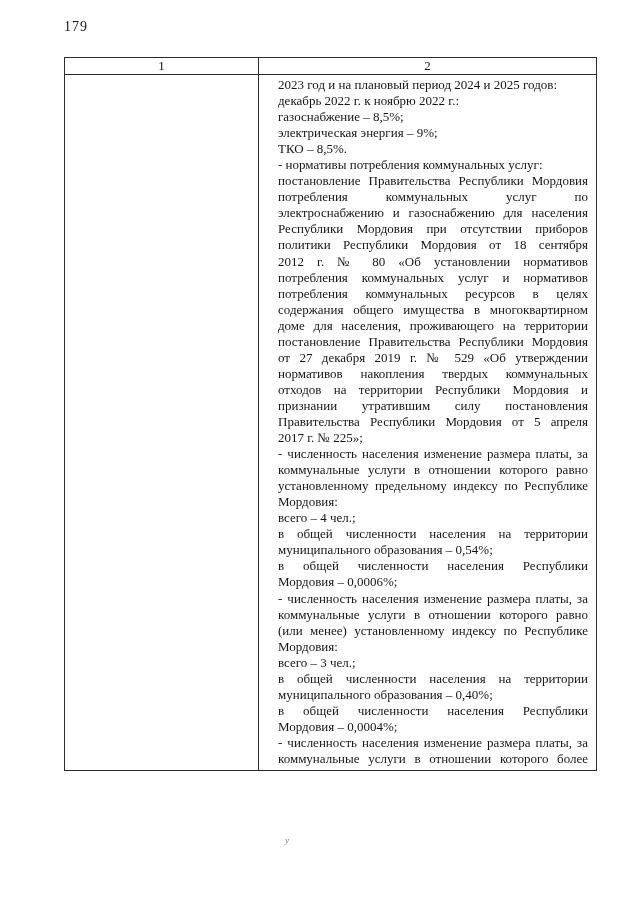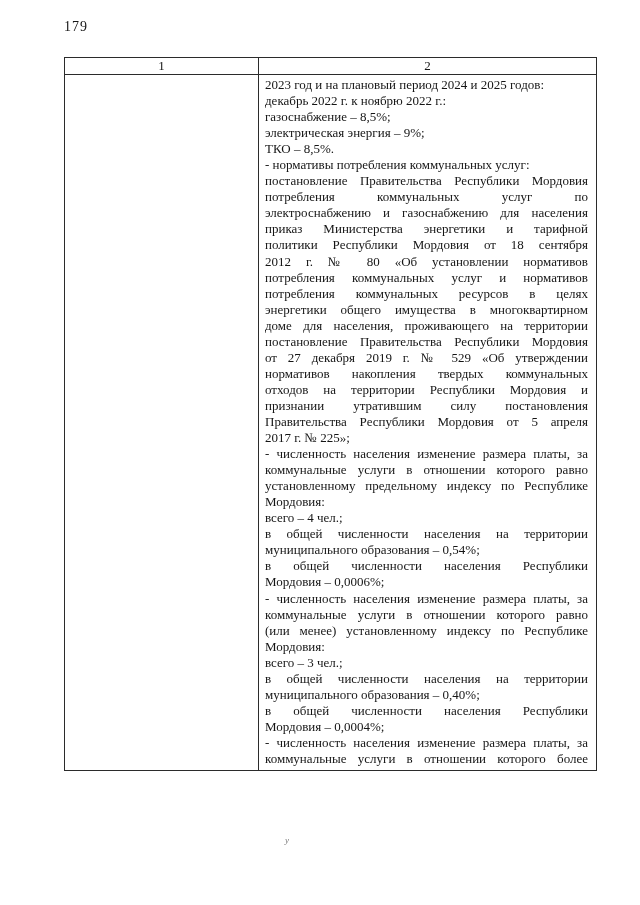--- a/index.html
+++ b/index.html
@@ -48,20 +48,21 @@
   }
   .header-row .cell-1,
   .header-row .cell-2 {
     height: 16px;
     line-height: 16px;
     text-align: center;
     font-size: 13px;
   }
   .body-row .cell-2 {
     padding: 2px 8px 3px 6px;
+    margin-left: 13px;
   }
   .line {
     font-size: 13px;
     line-height: 16.05px;
     height: 16.05px;
     white-space: nowrap;
     overflow: visible;
   }
   .line.just {
     white-space: normal;
@@ -92,26 +93,26 @@
     <div class="cell-2">
         <div class="line">2023 год и на плановый период 2024 и 2025 годов:</div>
         <div class="line">декабрь 2022 г. к ноябрю 2022 г.:</div>
         <div class="line">газоснабжение – 8,5%;</div>
         <div class="line">электрическая энергия – 9%;</div>
         <div class="line">ТКО – 8,5%.</div>
         <div class="line">- нормативы потребления коммунальных услуг:</div>
         <div class="line just">постановление Правительства Республики Мордовия</div>
         <div class="line just">потребления коммунальных услуг по</div>
         <div class="line just">электроснабжению и газоснабжению для населения</div>
-        <div class="line just">приказ Министерства энергетики и тарифной</div>
+        <div class="line just">Республики Мордовия при отсутствии приборов</div>
         <div class="line just">политики Республики Мордовия от 18 сентября</div>
         <div class="line just">2012 г. № 80 «Об установлении нормативов</div>
         <div class="line just">потребления коммунальных услуг и нормативов</div>
         <div class="line just">потребления коммунальных ресурсов в целях</div>
-        <div class="line just">энергетики общего имущества в многоквартирном</div>
+        <div class="line just">содержания общего имущества в многоквартирном</div>
         <div class="line just">доме для населения, проживающего на территории</div>
         <div class="line just">постановление Правительства Республики Мордовия</div>
         <div class="line just">от 27 декабря 2019 г. № 529 «Об утверждении</div>
         <div class="line just">нормативов накопления твердых коммунальных</div>
         <div class="line just">отходов на территории Республики Мордовия и</div>
         <div class="line just">признании утратившим силу постановления</div>
         <div class="line just">Правительства Республики Мордовия от 5 апреля</div>
         <div class="line">2017 г. № 225»;</div>
         <div class="line just">- численность населения изменение размера платы, за</div>
         <div class="line just">коммунальные услуги в отношении которого равно</div>

